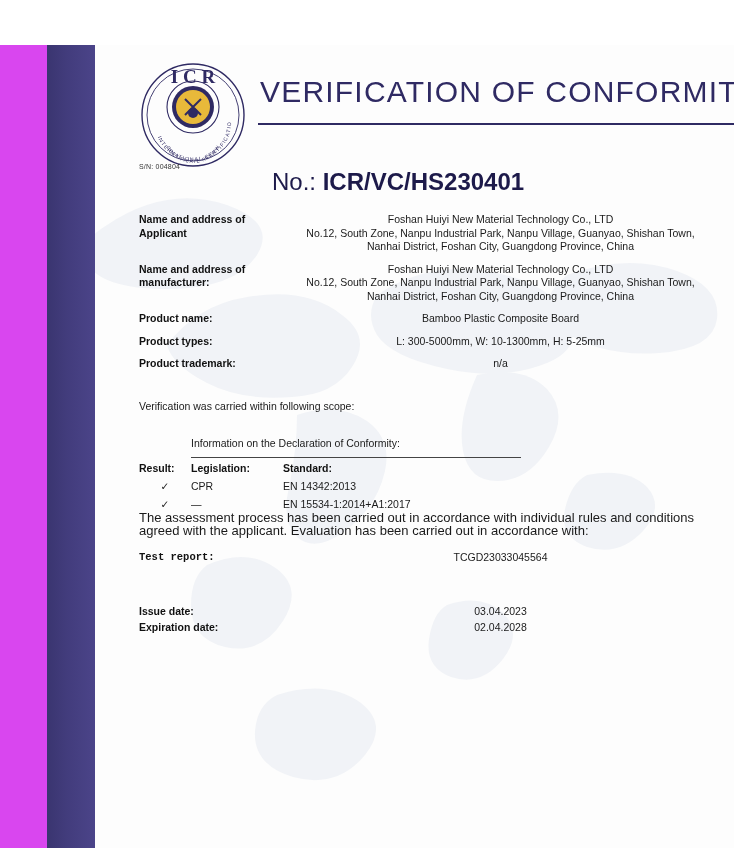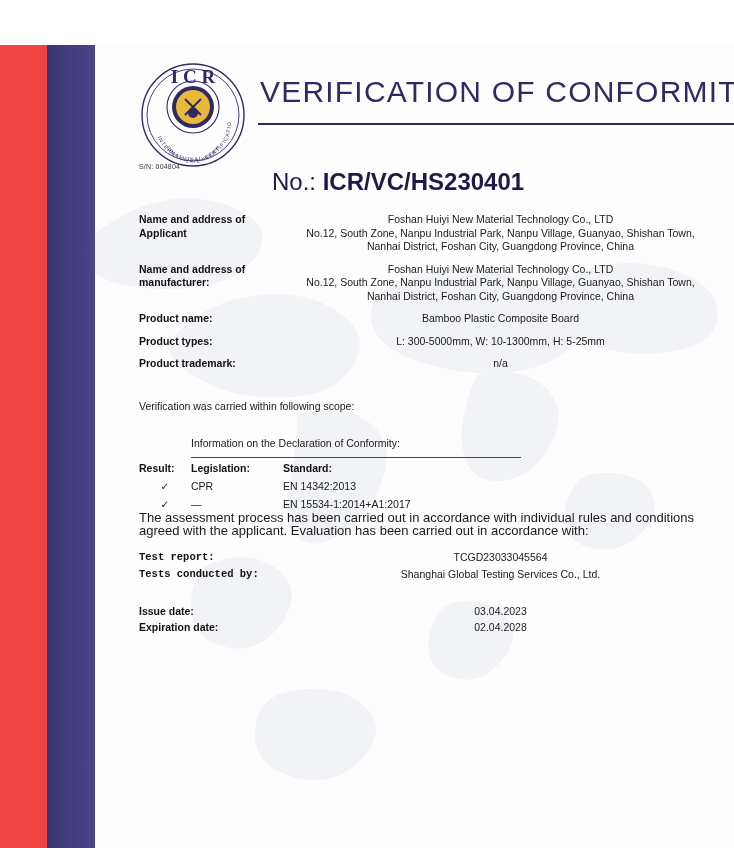--- a/index.html
+++ b/index.html
@@ -9,21 +9,21 @@
     width: 734px;
     height: 848px;
     overflow: hidden;
     font-family: "Liberation Sans", sans-serif;
   }
 
   #page {
     position: relative;
     width: 734px;
     height: 848px;
-    background: #ef4444;
+    background: #d946ef;
     overflow: hidden;
   }
 
   
   .top-strip {
     position: absolute;
     left: 0; top: 0;
     width: 734px; height: 45px;
     background: #ffffff;
   }
@@ -348,24 +348,20 @@
       </div>
     </div>
 
     <div class="para">The assessment process has been carried out in accordance with individual rules and conditions agreed with the applicant. Evaluation has been carried out in accordance with:</div>
 
     <div class="fields2">
       <div class="frow">
         <div class="flabel">Test report:</div>
         <div class="fvalue">TCGD23033045564</div>
       </div>
-      <div class="frow">
-        <div class="flabel">Tests conducted by:</div>
-        <div class="fvalue">Shanghai Global Testing Services Co., Ltd.</div>
-      </div>
     </div>
 
     <div class="dates">
       <div class="frow">
         <div class="flabel">Issue date:</div>
         <div class="fvalue">03.04.2023</div>
       </div>
       <div class="frow">
         <div class="flabel">Expiration date:</div>
         <div class="fvalue">02.04.2028</div>

